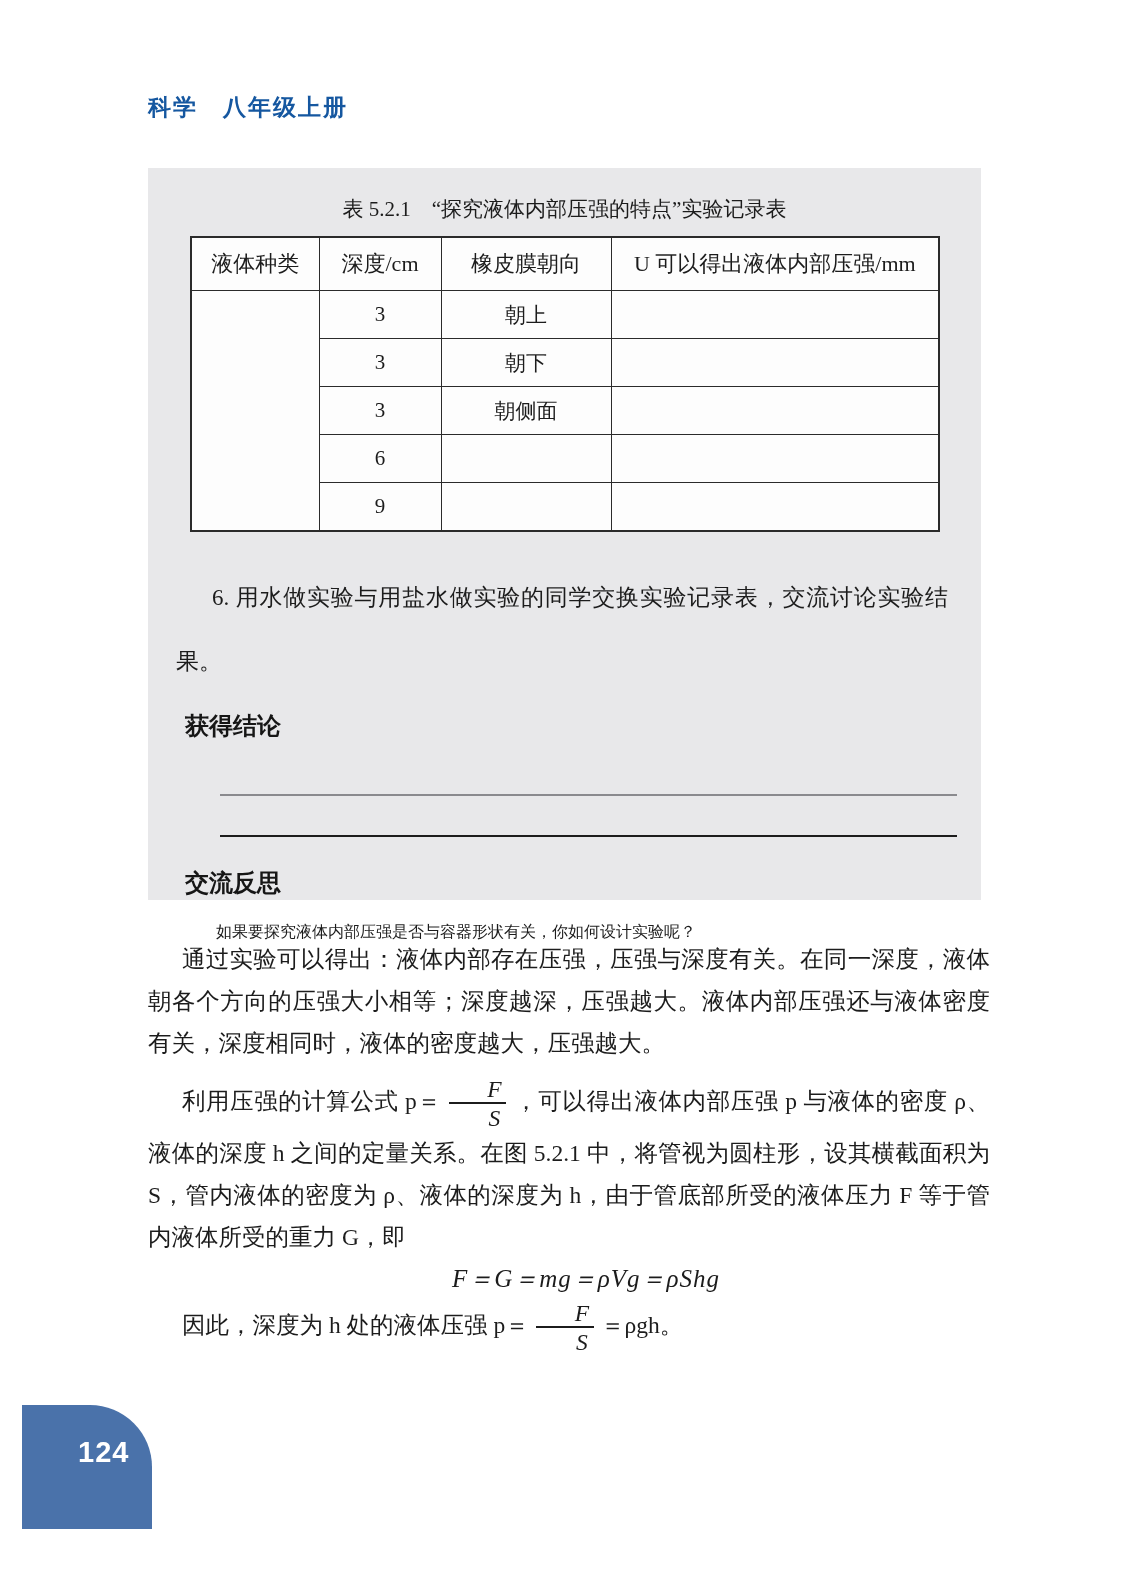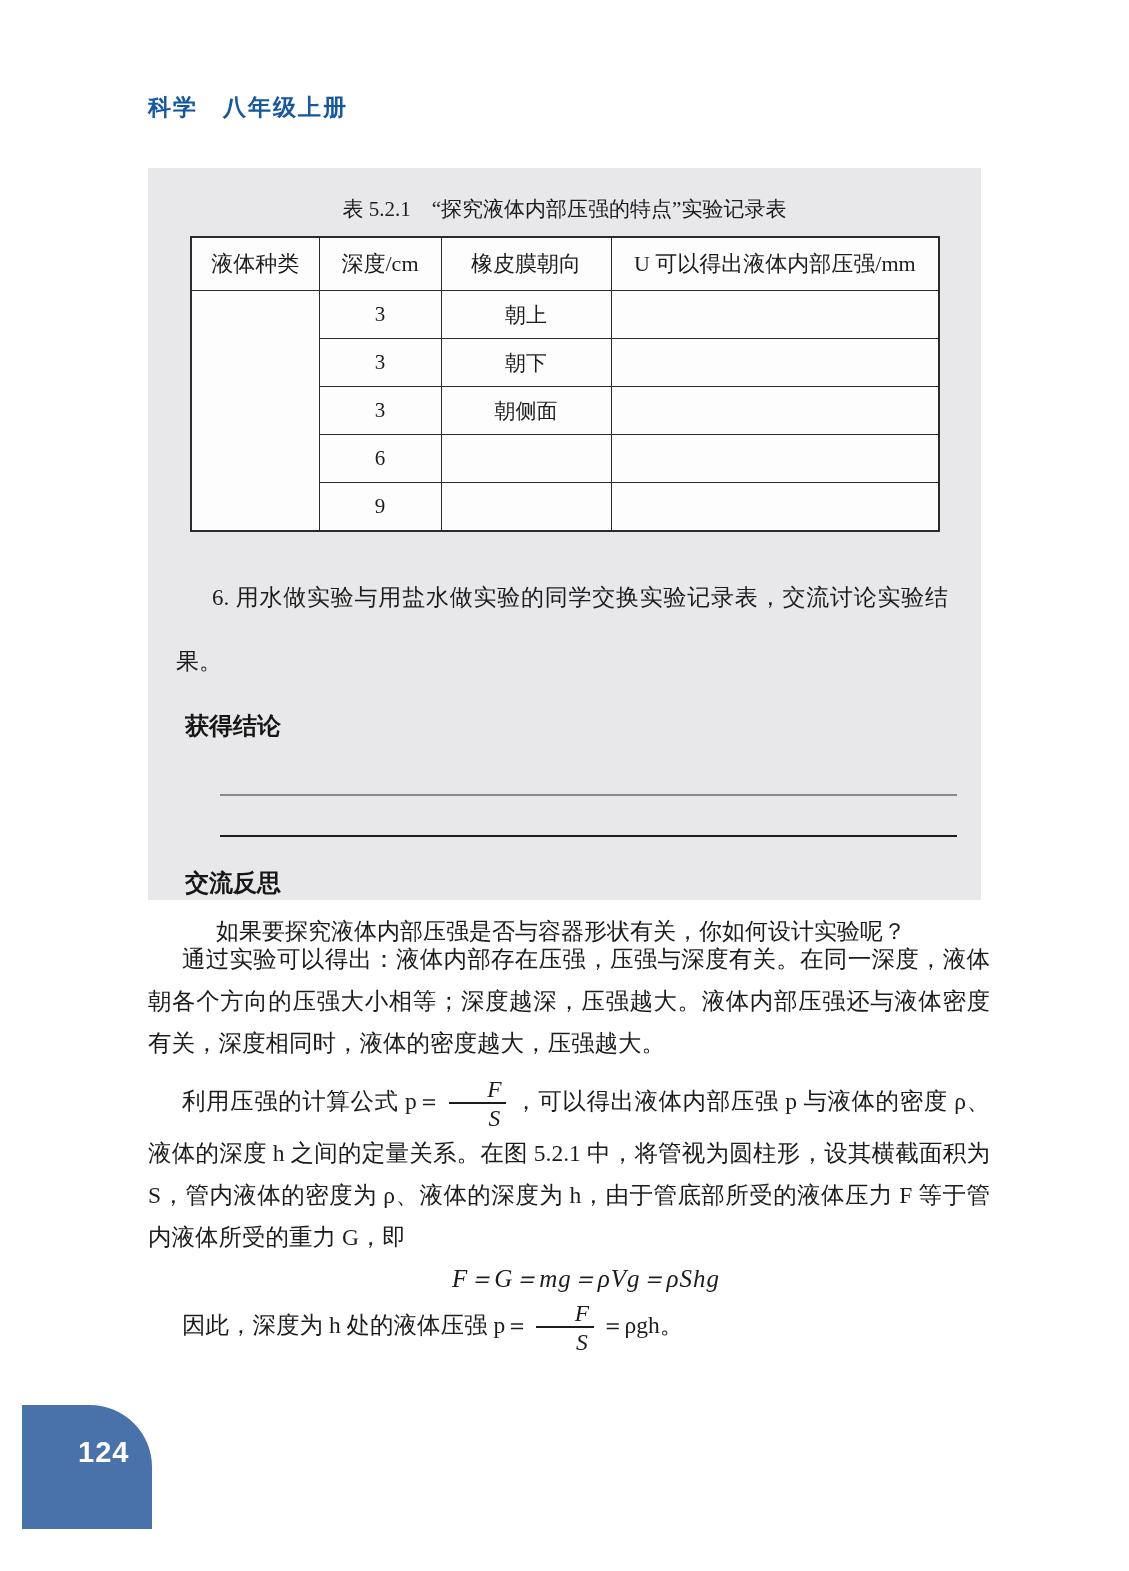--- a/index.html
+++ b/index.html
@@ -45,21 +45,21 @@
   }
   .answer-line{
     margin-left:72px; width:737px; height:0;
     border-bottom:2px solid #1c1c1c;
   }
   .answer-line.first{margin-top:52px; border-bottom-color:#8a8a8e;}
   .answer-line.second{margin-top:39px;}
   .box-heading.reflection{margin-top:30px;}
   .reflection-question{
     margin:12px 28px 0 32px; width:772px;
-    font-size:23px; line-height:42px; text-indent:36px;
+    font-size:16px; line-height:42px; text-indent:36px;
   }
   
   .main-text{
     position:absolute; left:148px; top:938px; width:842px;
     font-size:23.5px; line-height:42px; text-align:justify;
   }
   .main-text p{margin:0; text-indent:34px;}
   .main-text p.para2{margin-top:12px;}
   .frac{
     display:inline-flex; flex-direction:column; align-items:center;

